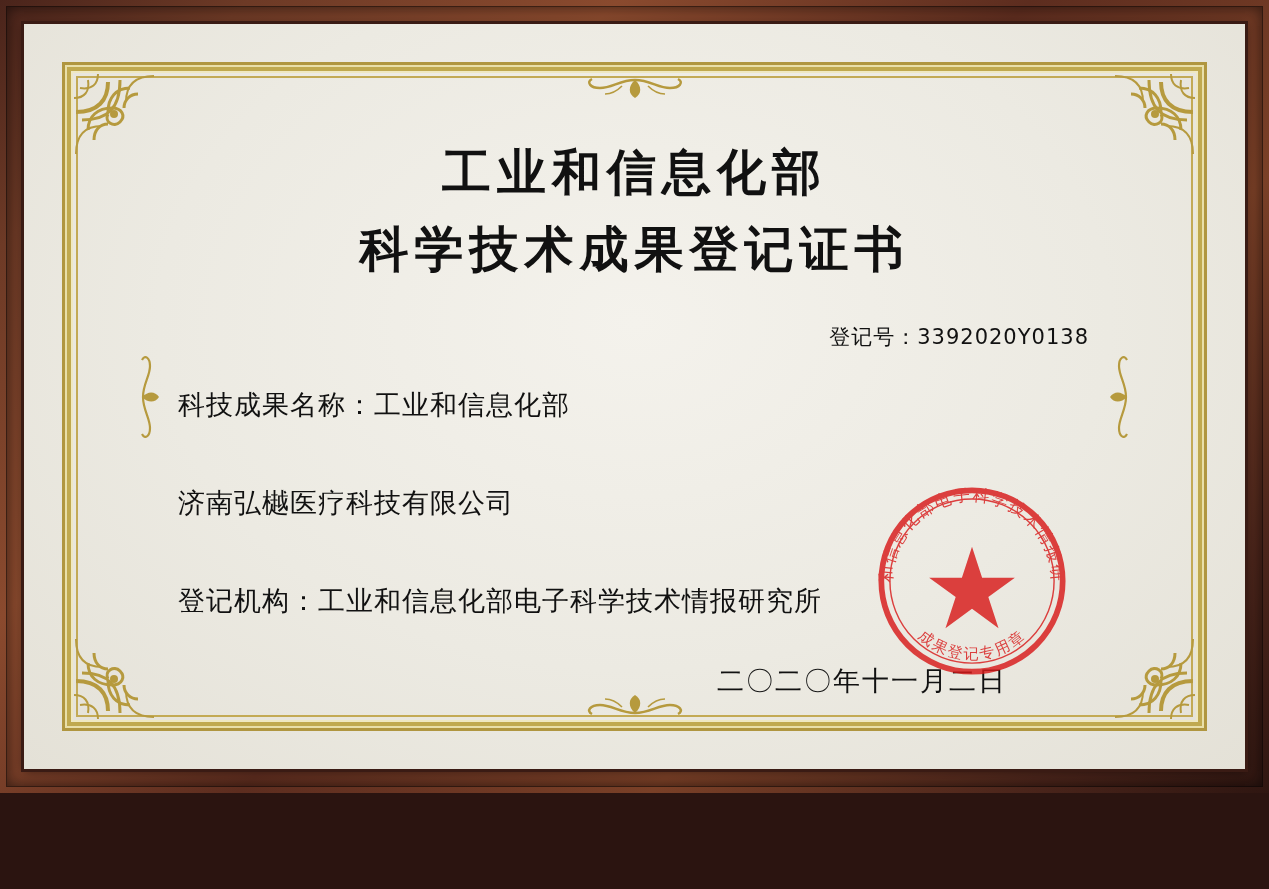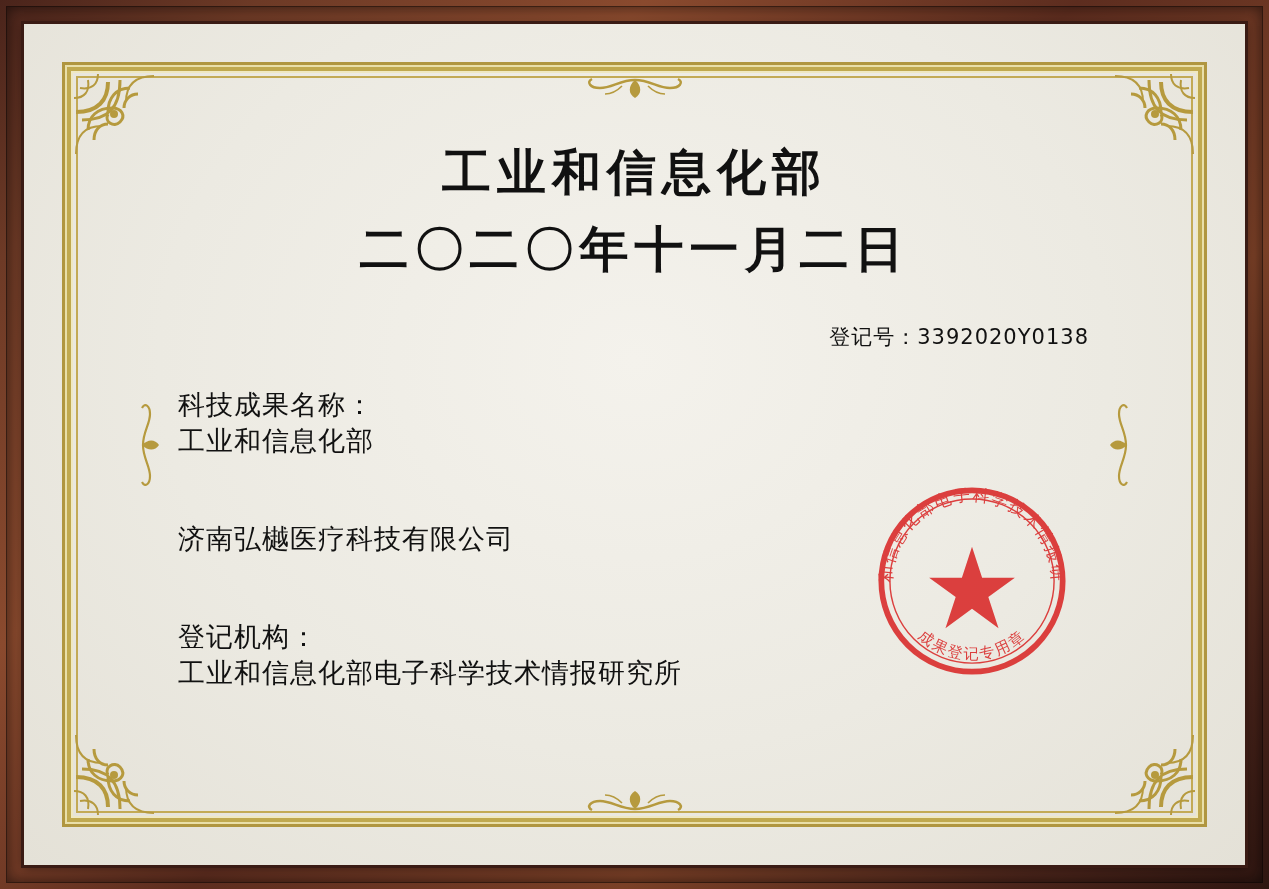--- a/index.html
+++ b/index.html
@@ -5,21 +5,21 @@
 <style>
   html,body{margin:0;padding:0;}
   body{
     width:1269px;height:889px;overflow:hidden;
     font-family:"DejaVu Sans","Liberation Sans",sans-serif;
     background:#2b1410;
   }
 
   
   .frame{
-    position:relative;width:1269px;height:889px;box-sizing:border-box;
+    position:relative;width:1269px;height:793px;box-sizing:border-box;
     background:
       linear-gradient(135deg,#4a241b 0%, #6d3a26 12%, #8a4a2e 30%, #5d2d1f 50%, #7a4027 70%, #4b251b 88%, #2f1611 100%);
   }
   .frame:before{
     content:"";position:absolute;inset:6px;border:1px solid rgba(0,0,0,.55);
     box-shadow:inset 0 0 14px rgba(0,0,0,.55);pointer-events:none;
   }
   .bevel{
     position:absolute;left:24px;top:24px;right:24px;bottom:24px;
     background:#eceae3;
@@ -73,21 +73,21 @@
   .title-2{font-size:49px;line-height:1.35;margin-top:14px;}
 
   .reg-no{
     margin-top:40px;text-align:right;padding-right:36px;
     font-size:21px;color:#111;letter-spacing:1px;
   }
 
   .fields{margin-top:36px;}
   .field{
     display:flex;align-items:baseline;font-size:27px;color:#111;
-    margin-bottom:62px;letter-spacing:1px;padding-left:34px;flex-direction:column;
+    margin-bottom:62px;letter-spacing:1px;padding-left:34px;
   }
   .field-label{white-space:nowrap;}
   .field-value{white-space:nowrap;}
 
   .date{
     text-align:right;font-size:27px;color:#111;letter-spacing:2px;
     padding-right:118px;margin-top:-18px;
   }
 
   
@@ -198,41 +198,42 @@
           <path d="M75 4 C62 4 54 11 44 11 C36 11 32 6 38 3"></path>
           <path d="M75 4 C88 4 96 11 106 11 C114 11 118 6 112 3"></path>
           <path d="M75 3 C69 9 69 16 75 20 C81 16 81 9 75 3" fill="currentColor" stroke="none"></path>
         </svg>
       </div>
 
       <div class="content">
 
         <div class="title-block">
           <div class="title-line title-1">工业和信息化部</div>
-          <div class="title-line title-2">二〇二〇年十一月二日</div>
+          <div class="title-line title-2">科学技术成果登记证书</div>
         </div>
 
         <div class="reg-no">
           <span>登记号：</span><span>3392020Y0138</span>
         </div>
 
         <div class="fields">
           <div class="field">
             <span class="field-label">科技成果名称：</span>
             <span class="field-value">工业和信息化部</span>
           </div>
           <div class="field">
             <span class="field-value">济南弘樾医疗科技有限公司</span>
           </div>
           <div class="field">
             <span class="field-label">登记机构：</span>
             <span class="field-value">工业和信息化部电子科学技术情报研究所</span>
           </div>
         </div>
 
+        <div class="date">二〇二〇年十一月二日</div>
       </div>
 
       <div class="seal">
         <svg viewBox="0 0 220 220">
           <defs>
             <path id="sealArcTop" d="M 110,110 m -84,0 a 84,84 0 1,1 168,0" fill="none"></path>
             <path id="sealArcBottom" d="M 28,110 a 82,82 0 0,0 164,0" fill="none"></path>
           </defs>
           <circle cx="110" cy="110" r="95" fill="none" stroke="#d81a1a" stroke-width="6"></circle>
           <circle cx="110" cy="110" r="86" fill="none" stroke="#d81a1a" stroke-width="1.5"></circle>

